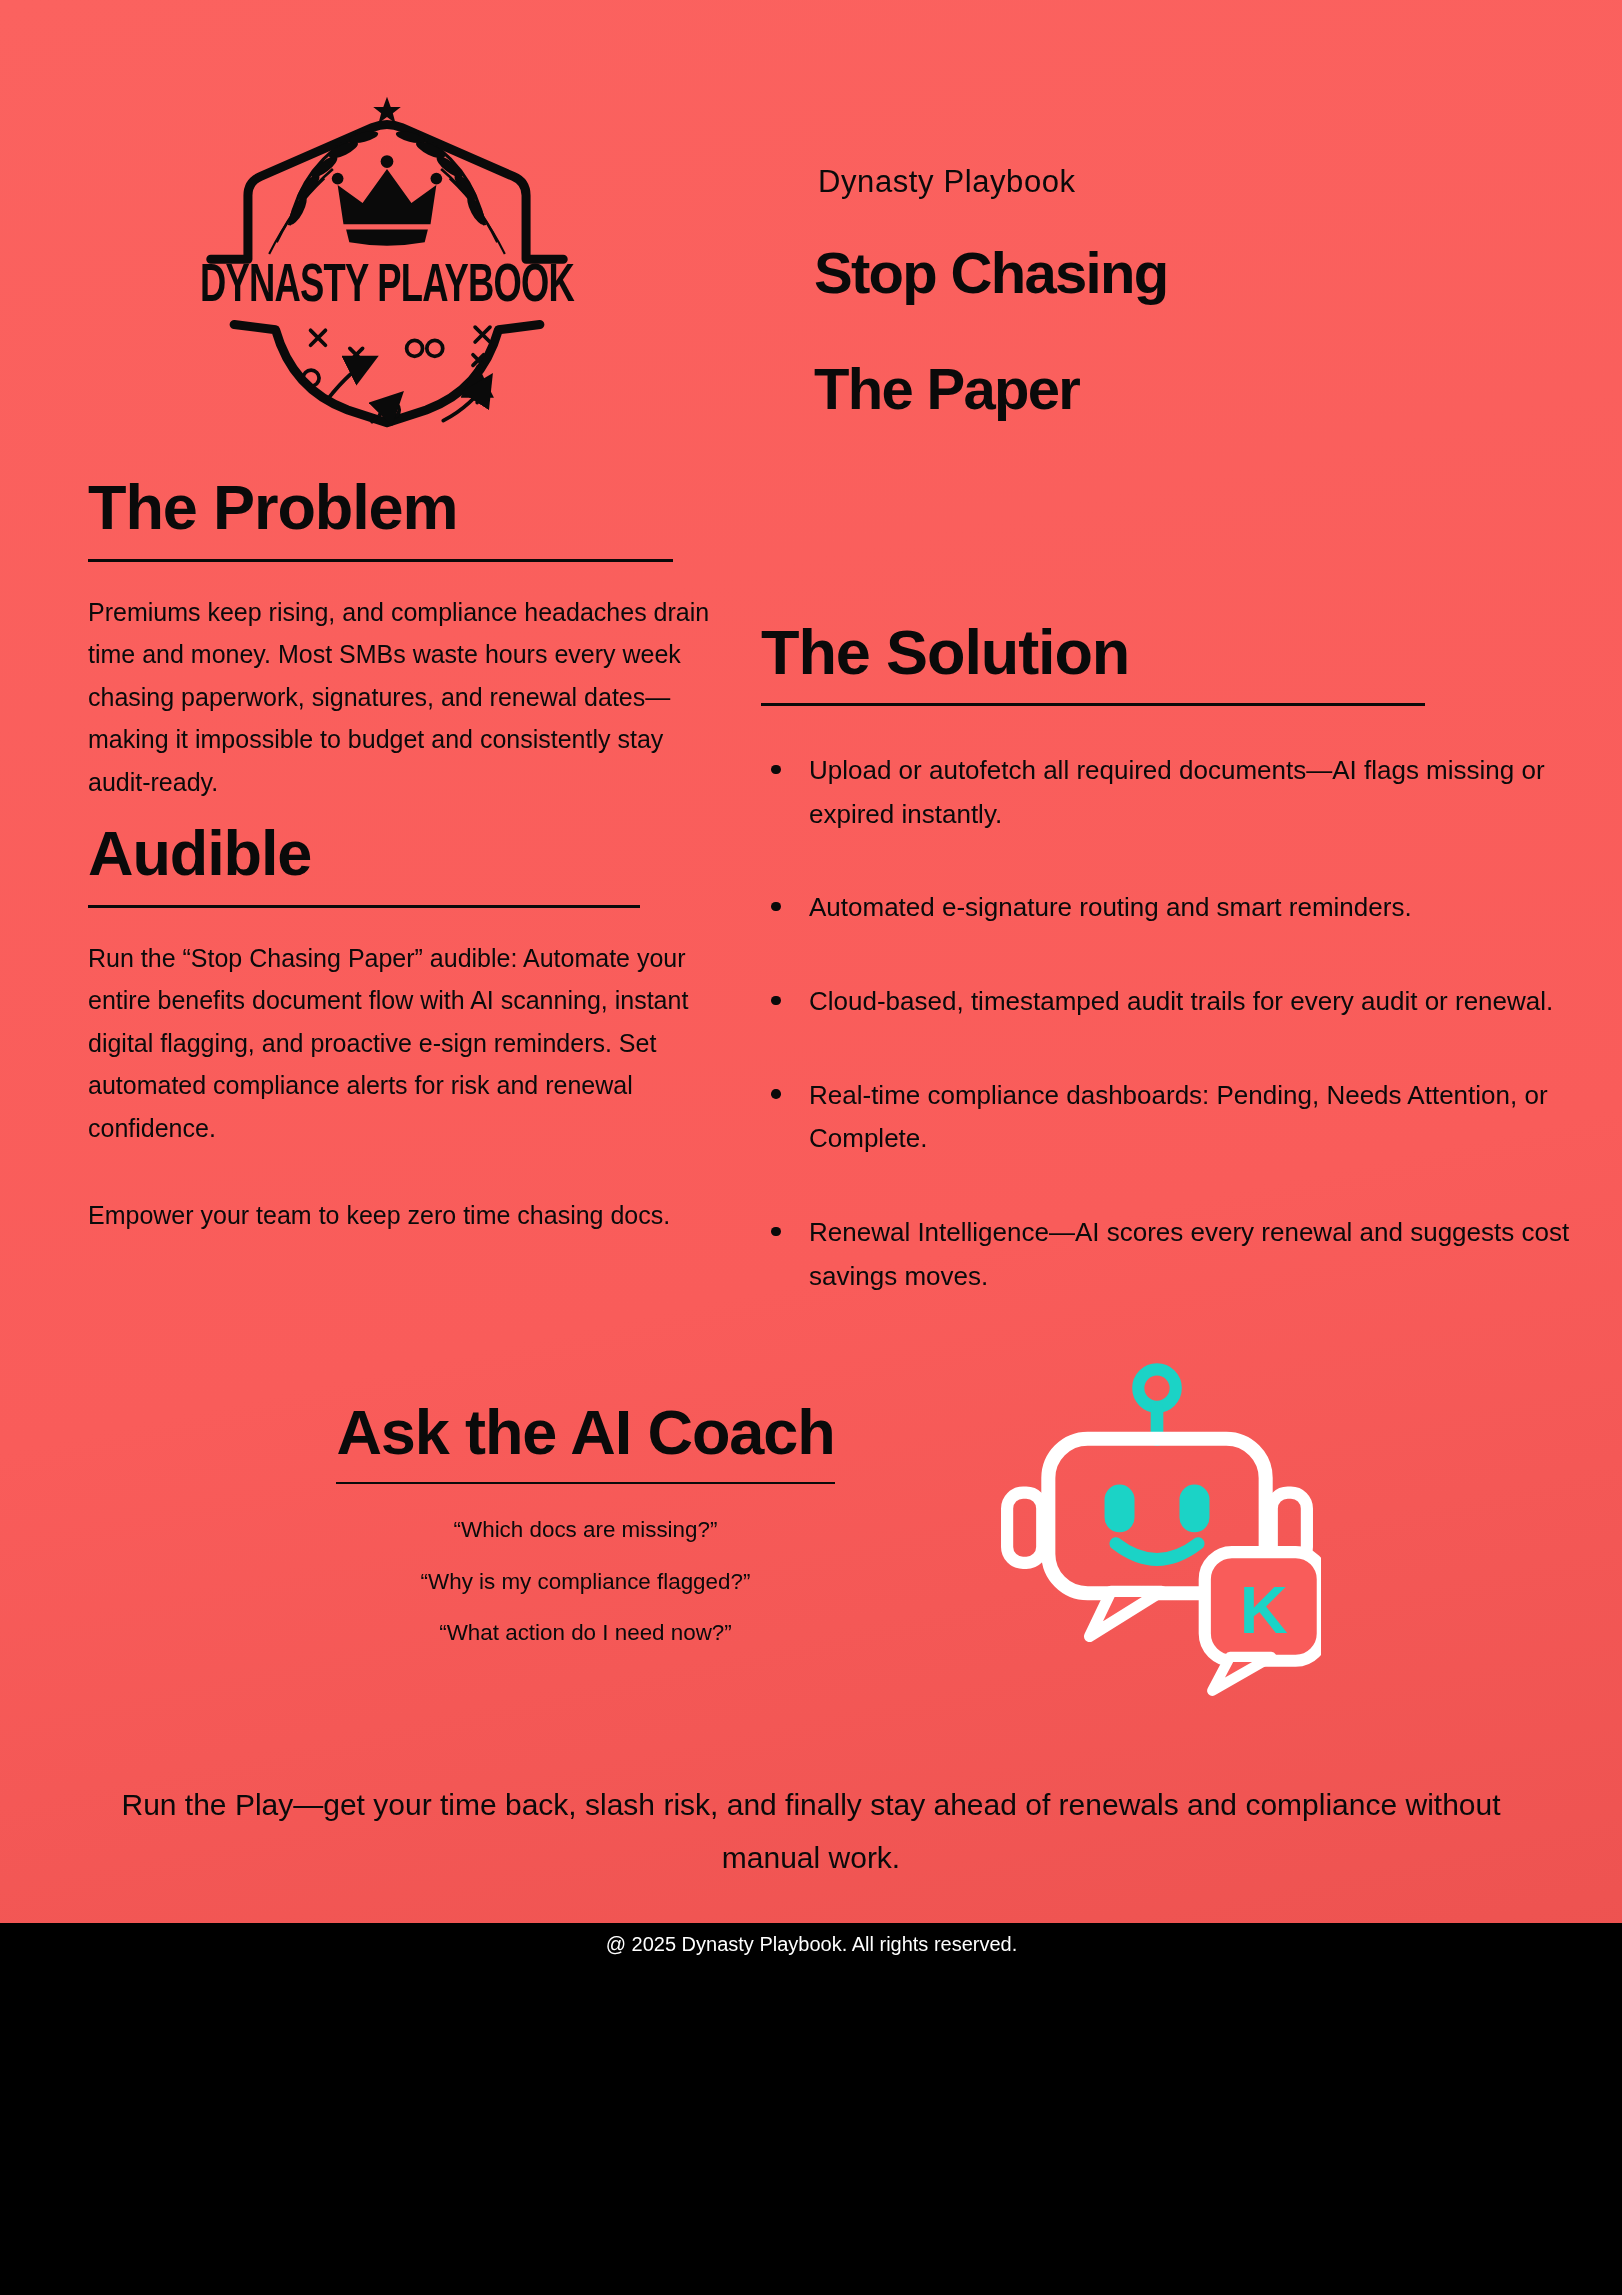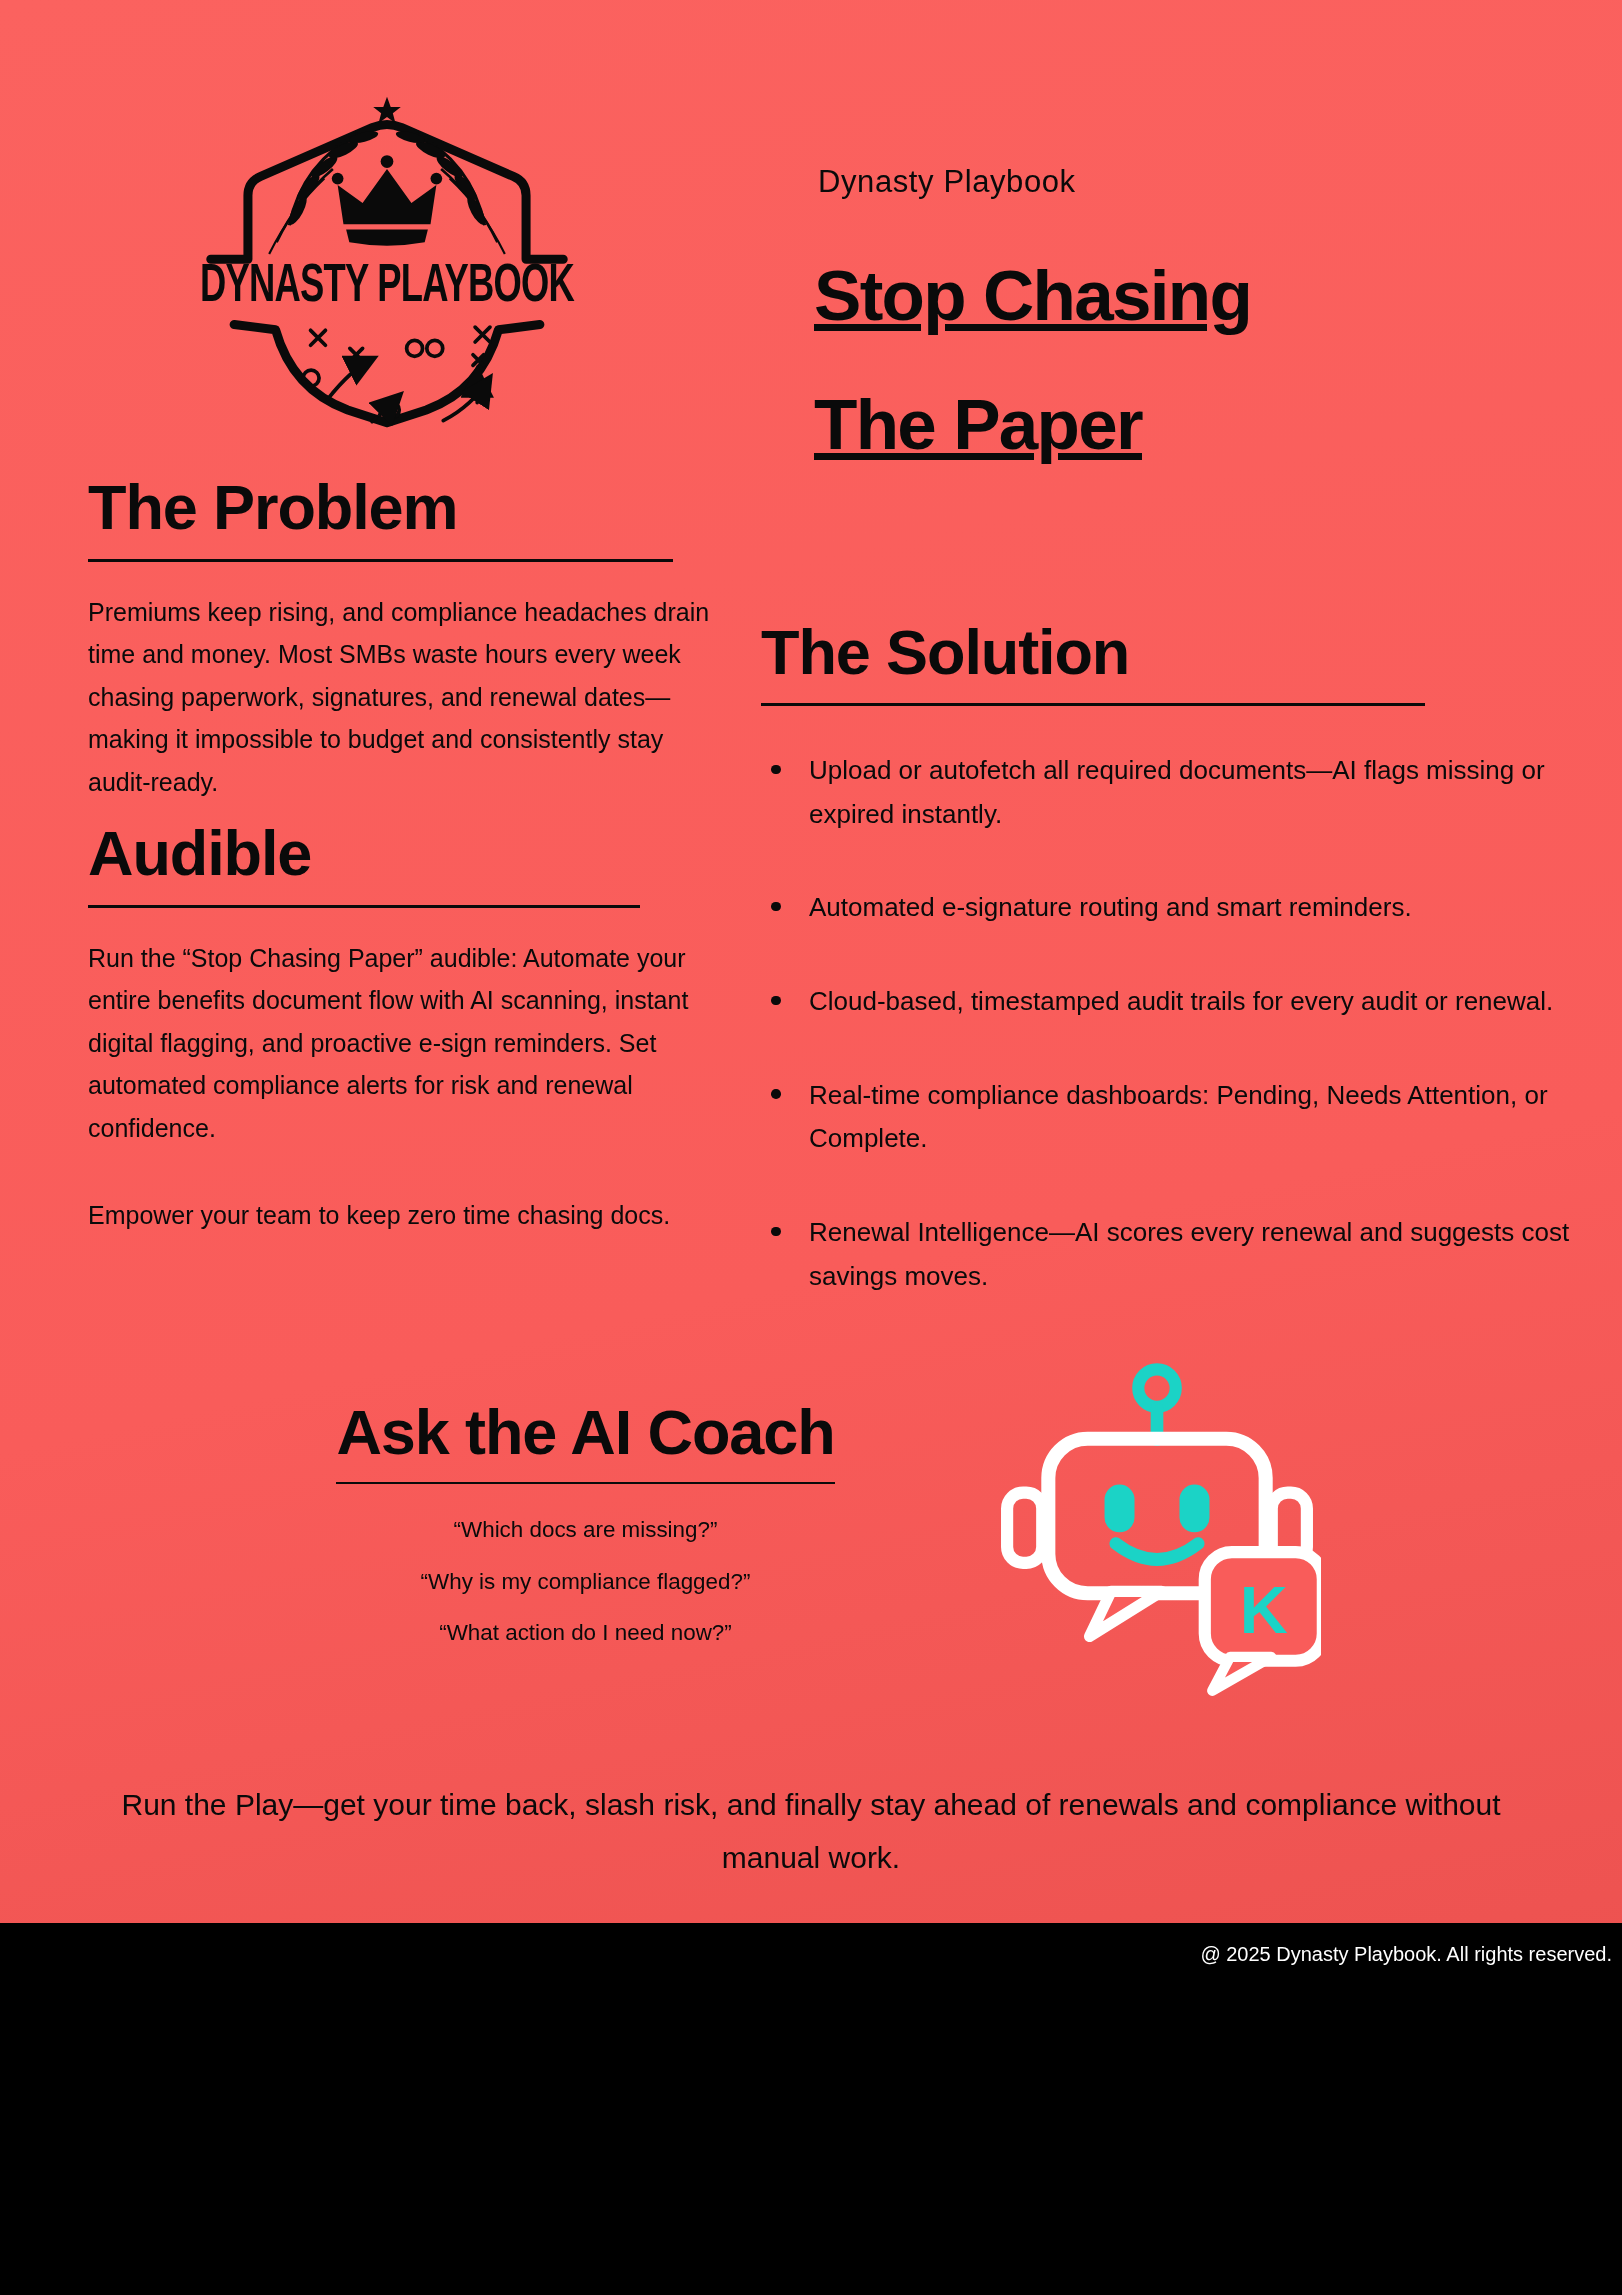--- a/index.html
+++ b/index.html
@@ -11,21 +11,21 @@
     height: 2295px;
     overflow: hidden;
     font-family: "Liberation Sans", sans-serif;
     color: #0a0a0a;
     background: linear-gradient(168deg, #fb625f 0%, #f95c5a 55%, #e94f4d 98%);
   }
   .abs { position: absolute; }
 
   
   .kicker { left: 818px; top: 164px; font-size: 31px; font-weight: 400; letter-spacing: 0.6px; }
-  .title { left: 814px; top: 260px; font-weight: bold; font-size: 71px; letter-spacing: -1.7px; line-height: 1.0; text-decoration: underline; }
+  .title { left: 814px; top: 244px; font-weight: bold; font-size: 58px; letter-spacing: -1.7px; line-height: 1.0; }
   .title .line2 { margin-top: 58px; }
 
   
   .h { font-weight: bold; font-size: 63px; letter-spacing: -1.1px; line-height: 1.05; }
   .rule { height: 2.8px; background: #0a0a0a; }
 
   
   .problem { left: 88px; top: 474px; width: 650px; }
   .problem .rule { width: 585px; margin-top: 19px; }
   .problem p { margin: 29px 0 0 0; font-size: 25px; line-height: 1.7; width: 644px; }
@@ -46,21 +46,21 @@
   
   .coach { left: 213px; top: 1399px; width: 745px; text-align: center; }
   .coach .h { display: inline-block; padding-bottom: 17px; border-bottom: 2.8px solid #0a0a0a; }
   .coach .quotes { margin-top: 34px; }
   .coach .quote { font-size: 22.4px; margin-bottom: 27px; line-height: 1.1; }
 
   
   .robot { left: 993px; top: 1345px; }
   .cta { left: 106px; top: 1778px; width: 1410px; text-align: center; font-size: 30px; line-height: 1.78; }
   .footer-band { left: 0; top: 1923px; width: 1623px; height: 373px; background: #000; }
-  .footer-text { margin: 11px; padding-top: 9px; text-align: right; color: #ffffff; font-size: 20px; font-weight: 400; }
+  .footer-text { margin: 1px; padding-top: 9px; text-align: center; color: #ffffff; font-size: 20px; font-weight: 400; }
 
   .logo { left: 185px; top: 83px; }
 </style>
 </head>
 <body>
 
 <div class="page">
 
   <svg class="abs logo" width="404" height="345" viewBox="0 0 760 650">
     <g fill="none" stroke="#0a0a0a" stroke-width="17" stroke-linejoin="round" stroke-linecap="round">

